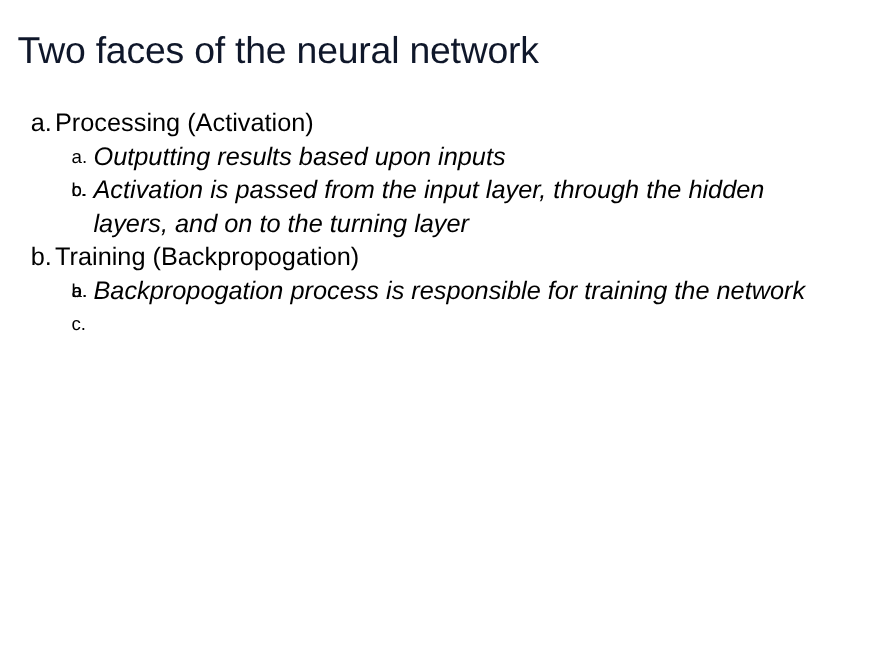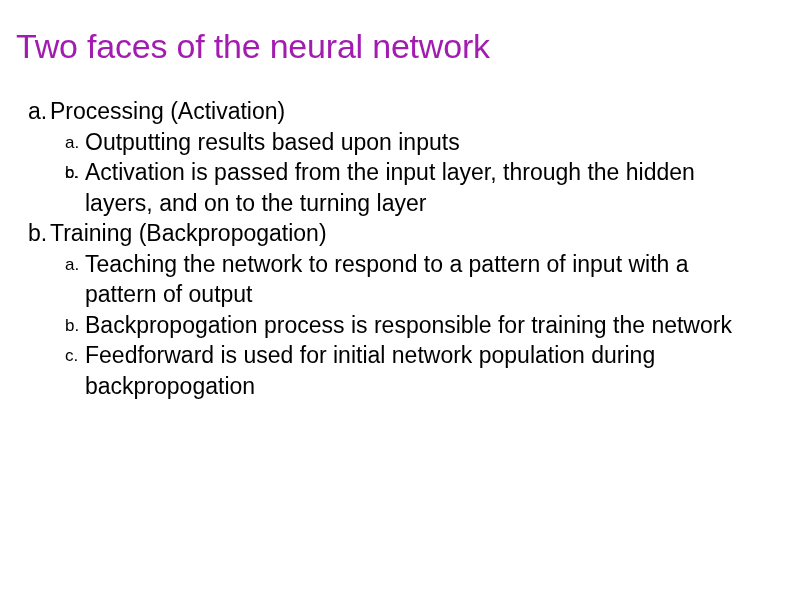--- a/index.html
+++ b/index.html
@@ -22,21 +22,21 @@
   }
   .slide-title {
     position: absolute;
     left: 16px;
     top: 24px;
     width: 768px;
     font-size: 34px;
     line-height: 44px;
     font-weight: normal;
     letter-spacing: -0.2px;
-    color: #a21caf;
+    color: #0f172a;
     white-space: nowrap;
   }
   .body-block {
     position: absolute;
     left: 0px;
     top: 96px;
     width: 800px;
   }
   .lvl1 {
     position: relative;
@@ -71,20 +71,21 @@
     position: absolute;
     left: 65px;
     top: 0;
     font-size: 17px;
     line-height: 32px;
     color: #000000;
   }
   .lvl2 > .text {
     display: block;
     padding-right: 35px;
+    font-style: italic;
   }
 </style>
 </head>
 <body>
 
 <div class="slide">
 
   <div class="slide-title">Two faces of the neural network</div>
 
   <div class="body-block">
@@ -107,26 +108,24 @@
       </div>
     </div>
 
     <div class="lvl1">
       <span class="marker">b.</span>
       <span class="text">Training (Backpropogation)</span>
     </div>
     <div class="lvl2-list">
       <div class="lvl2">
         <span class="marker">a.</span>
-        <span class="text">Teaching the network to respond to a pattern of input with a pattern of output</span>
       </div>
       <div class="lvl2">
         <span class="marker">b.</span>
         <span class="text">Backpropogation process is responsible for training the network</span>
       </div>
       <div class="lvl2">
         <span class="marker">c.</span>
-        <span class="text">Feedforward is used for initial network population during backpropogation</span>
       </div>
     </div>
 
   </div>
 </div>
 
 </body></html>

